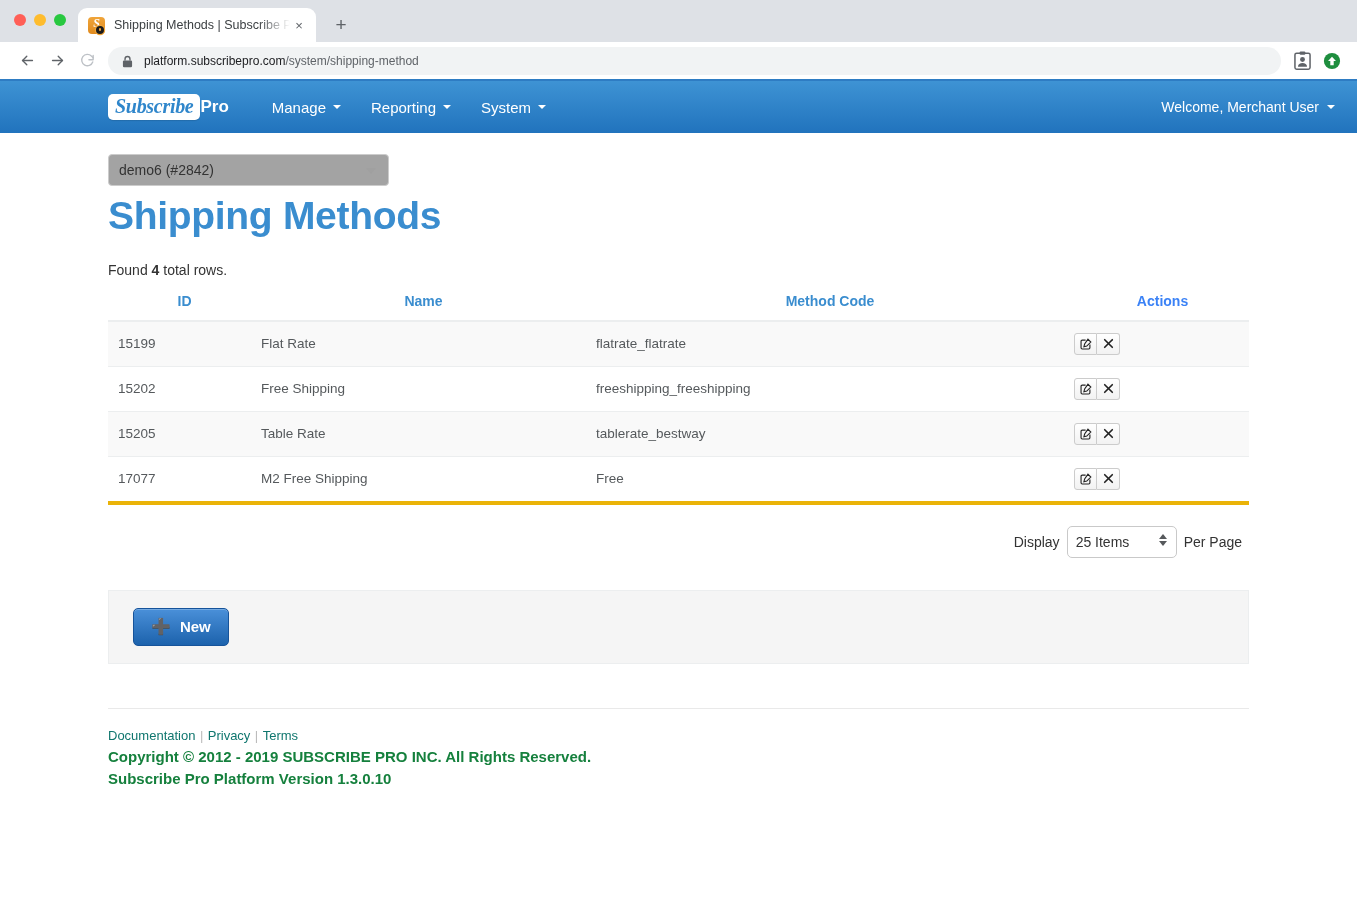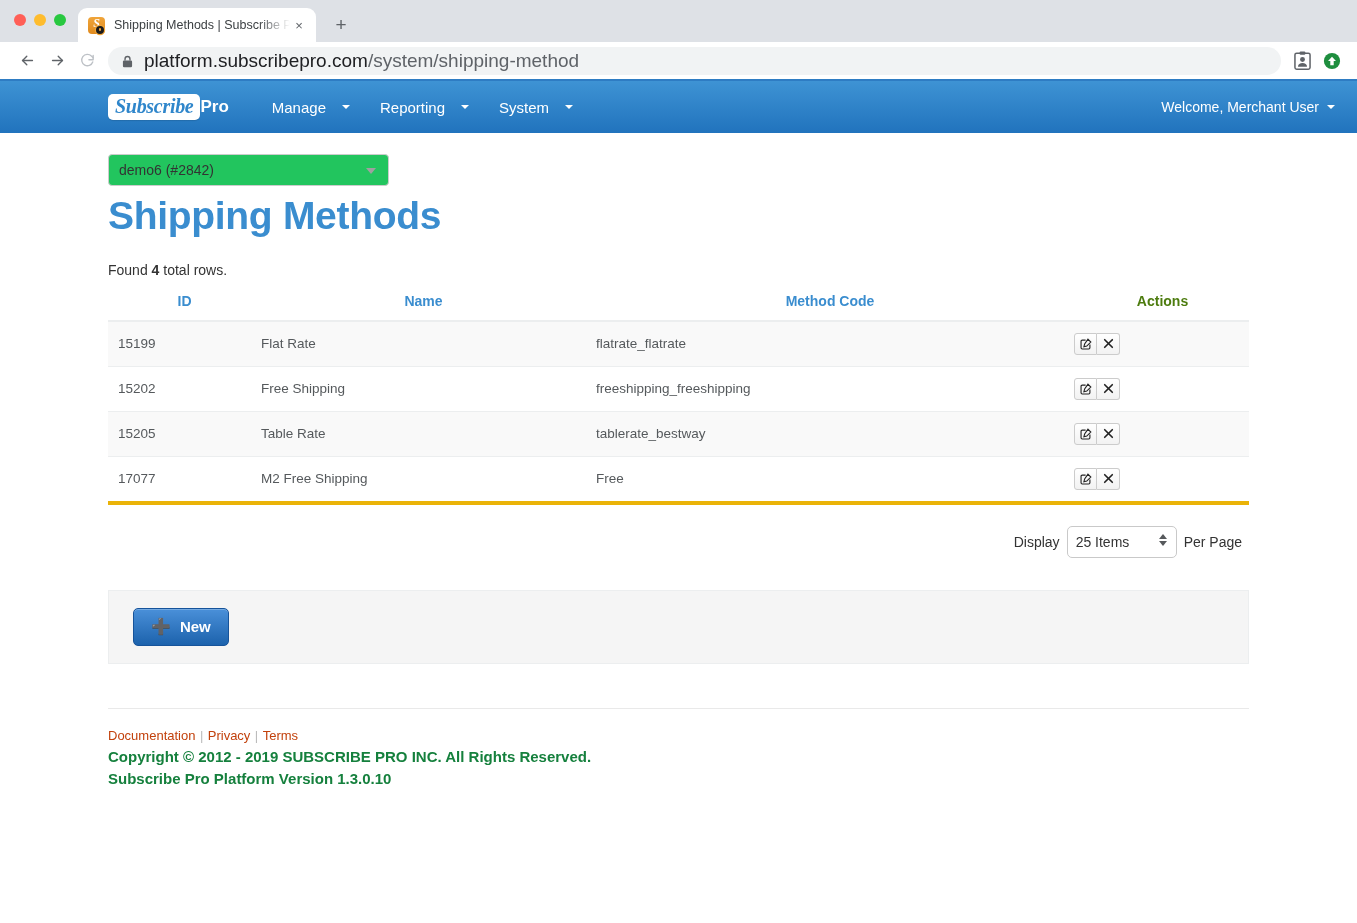--- a/index.html
+++ b/index.html
@@ -91,21 +91,21 @@
   .nav-btn.disabled { color:#bdc1c6; }
   .nav-btn svg { display:block; }
 
   .omnibox {
     flex:1; height:28px; margin:0 8px 0 6px;
     background:#f1f3f4; border-radius:14px;
     display:flex; align-items:center;
     padding:0 14px;
   }
   .lock-icon { width:11px; height:13px; margin-right:11px; flex:none; }
-  .url { font-size:19px; color:#202124; white-space:nowrap; }
+  .url { font-size:12px; color:#202124; white-space:nowrap; }
   .url .path { color:#5f6368; }
   .tb-right { display:flex; align-items:center; gap:4px; }
   .profile-icon { width:26px; height:26px; display:flex; align-items:center; justify-content:center; }
   .update-icon { width:26px; height:26px; display:flex; align-items:center; justify-content:center; }
 
   
   .app-nav {
     height:52px;
     background:linear-gradient(180deg,#3e93d4 0%,#2173bd 100%);
     display:flex; align-items:center;
@@ -130,21 +130,21 @@
   }
   .brand-pro {
     color:#ffffff; font-weight:bold;
     font-size:17px; 
     font-family:"Liberation Sans", sans-serif;
   }
   .nav-items { display:flex; align-items:center; margin-left:16px; }
   .nav-item {
     color:#ffffff; font-size:15px;
     padding:0 15px; height:44px;
-    display:flex; align-items:center; gap:16px;
+    display:flex; align-items:center; gap:7px;
     white-space:nowrap;
   }
   .caret {
     width:0; height:0;
     border-left:4px solid transparent;
     border-right:4px solid transparent;
     border-top:4px solid #ffffff;
     display:inline-block;
   }
   .nav-right {
@@ -161,21 +161,21 @@
   .content {
     padding:0 0 0 0;
     background:#ffffff;
   }
   .container { width:1141px; margin-left:108px; }
 
   .acct-select {
     margin-top:21px;
     width:281px; height:32px;
     border:1px solid #ccc; border-radius:4px;
-    background:#22c55e;
+    background:#a3a3a3;
     display:flex; align-items:center;
     padding:0 10px;
     position:relative;
   }
   .acct-select .val { font-size:14px; color:#333; }
   .acct-select .arrow {
     position:absolute; right:12px; top:13px;
     width:0; height:0;
     border-left:5px solid transparent;
     border-right:5px solid transparent;
@@ -201,21 +201,21 @@
     border-collapse:collapse;
     table-layout:fixed;
   }
   table.grid th {
     text-align:center;
     font-size:14px; font-weight:bold;
     color:#3a8dcf;
     padding:0 0 11px 10px;
     border-bottom:2px solid #eceeef;
   }
-  table.grid th.th-actions { color:#4d7c0f; padding-left:12px; }
+  table.grid th.th-actions { color:#3b82f6; padding-left:12px; }
   table.grid td {
     font-size:13.5px; color:#55595c;
     padding:11px 0 11px 10px;
     border-bottom:1px solid #eceeef;
     vertical-align:middle;
   }
   table.grid tbody tr:nth-child(odd) td { background:#f9f9f9; }
   table.grid tbody tr:last-child td { border-bottom:4px solid #eab308; }
   .col-id    { width:143px; }
   .col-name  { width:335px; }
@@ -280,21 +280,21 @@
     display:inline-flex; align-items:center; gap:9px;
     box-shadow:inset 0 1px 0 rgba(255,255,255,.25);
   }
   .plus-glyph { font-size:16px; font-weight:bold; line-height:1; }
 
   hr.foot-rule {
     width:1141px; margin:44px 0 0 108px;
     border:none; border-top:1px solid #e9e9e9;
   }
   .footer { margin-left:108px; margin-top:17px; }
-  .footer a { color:#c2410c; text-decoration:none; font-size:13px; }
+  .footer a { color:#0f766e; text-decoration:none; font-size:13px; }
   .footer .sep { color:#bbb; font-size:13px; }
   .footer .copy {
     color:#15803d; font-size:15px;
     margin-top:3px; line-height:1.3;font-weight:bold;
   }
 </style>
 </head>
 <body>
 
 <div class="browser-chrome">

